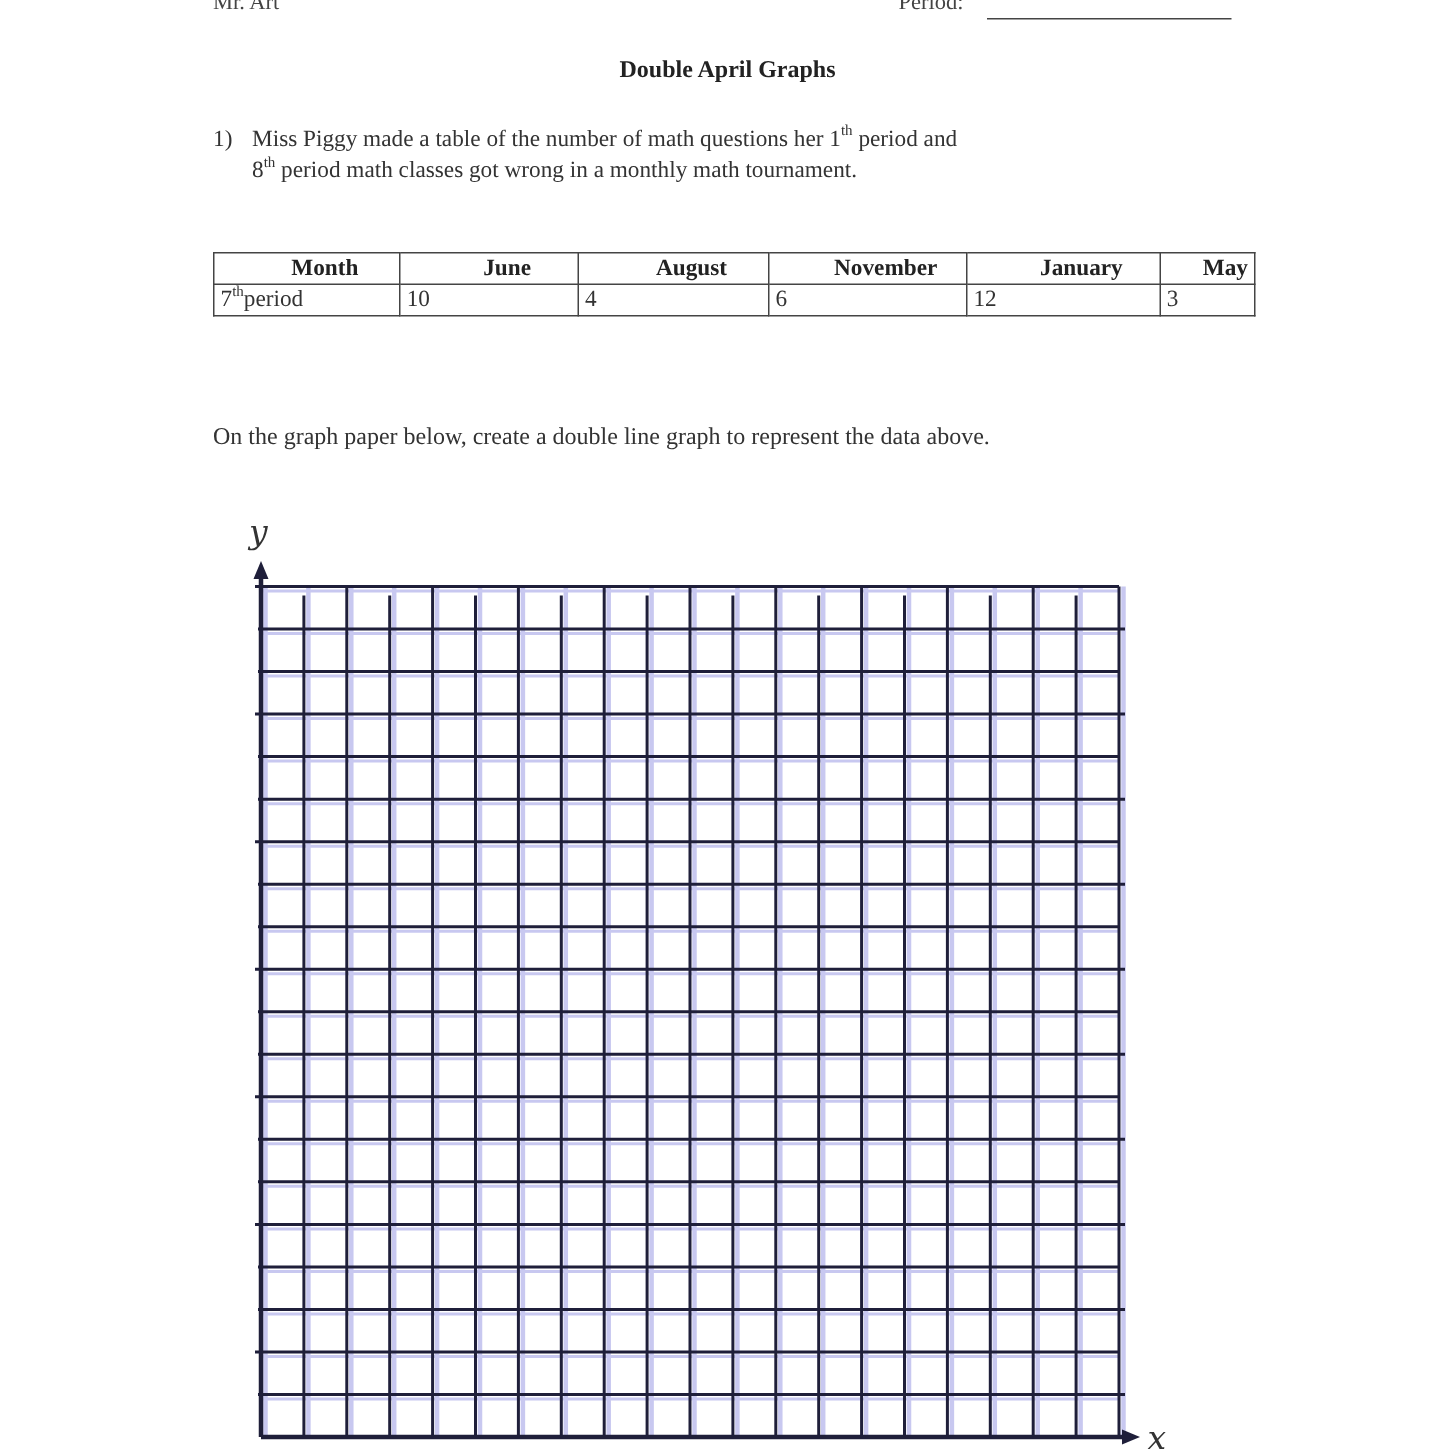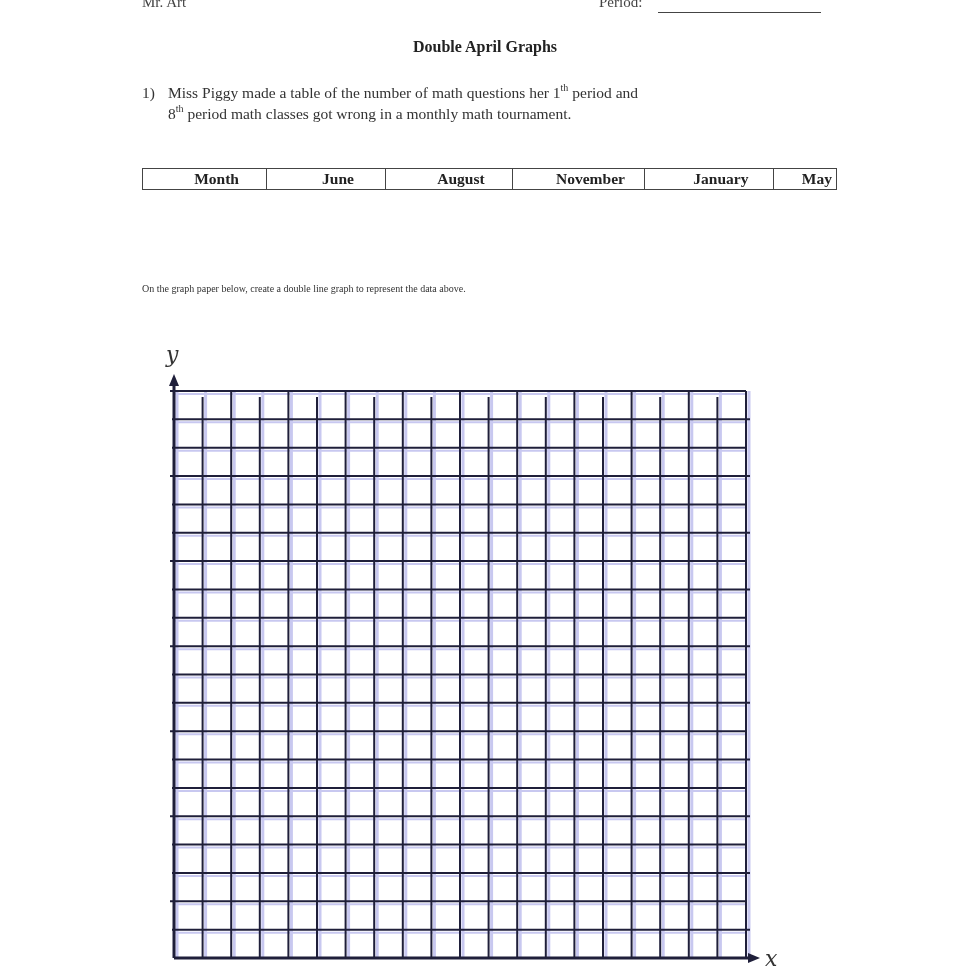--- a/index.html
+++ b/index.html
@@ -13,21 +13,21 @@
   #question { left:142px; top:82px; font-size:15.5px; line-height:21px; color:#333; width:640px; }
   #question .num { position:absolute; left:0; top:0; }
   #question .l1 { position:absolute; left:26px; top:0; white-space:nowrap; }
   #question .l2 { position:absolute; left:26px; top:21px; white-space:nowrap; }
   sup { font-size:10px; vertical-align: 7px; line-height:0; }
   table#data-table { position:absolute; left:142px; top:168px; width:695px;
                      border-collapse:collapse; font-size:15.5px; color:#333; }
   #data-table td, #data-table th { border:1.6px solid #444; padding:0 4px; height:20px; line-height:20px; }
   #data-table th { font-weight:bold; text-align:center; color:#222;padding-left:28px; }
   #data-table td { text-align:left; }
-  #instruction { left:142px; top:283px; font-size:10px; color:#333; white-space:nowrap; }
+  #instruction { left:142px; top:283px; font-size:16px; color:#333; white-space:nowrap; }
   #grid-svg { position:absolute; left:0; top:0; }
   .axis-label { font-family:"DejaVu Serif",serif; font-style:italic; font-size:22px; fill:#333; }
 </style>
 </head>
 <body>
 
 <div class="abs" id="teacher">Mr. Art</div>
 <div class="abs" id="period-label">Period:</div>
 <div class="abs" id="period-blank"></div>
 
@@ -44,20 +44,28 @@
     <tr>
       <th style="width:105px">Month</th>
       <th style="width:102px">June</th>
       <th style="width:108px">August</th>
       <th style="width:108px">November</th>
       <th style="width:108px">January</th>
       <th>May</th>
     </tr>
   </thead>
   <tbody>
+    <tr>
+      <td><span>7</span><sup>th</sup><span>period</span></td>
+      <td>10</td>
+      <td>4</td>
+      <td>6</td>
+      <td>12</td>
+      <td>3</td>
+    </tr>
   </tbody>
 </table>
 
 <div class="abs" id="instruction">On the graph paper below, create a double line graph to represent the data above.</div>
 
 <svg id="grid-svg" width="970" height="970">
   <g id="grid-highlights">
       <line x1="177" x2="177" y1="391" y2="958" stroke="#c8c8f0" stroke-width="3"></line>
       <line x1="205.6" x2="205.6" y1="391" y2="958" stroke="#c8c8f0" stroke-width="3"></line>
       <line x1="234.2" x2="234.2" y1="391" y2="958" stroke="#c8c8f0" stroke-width="3"></line>

